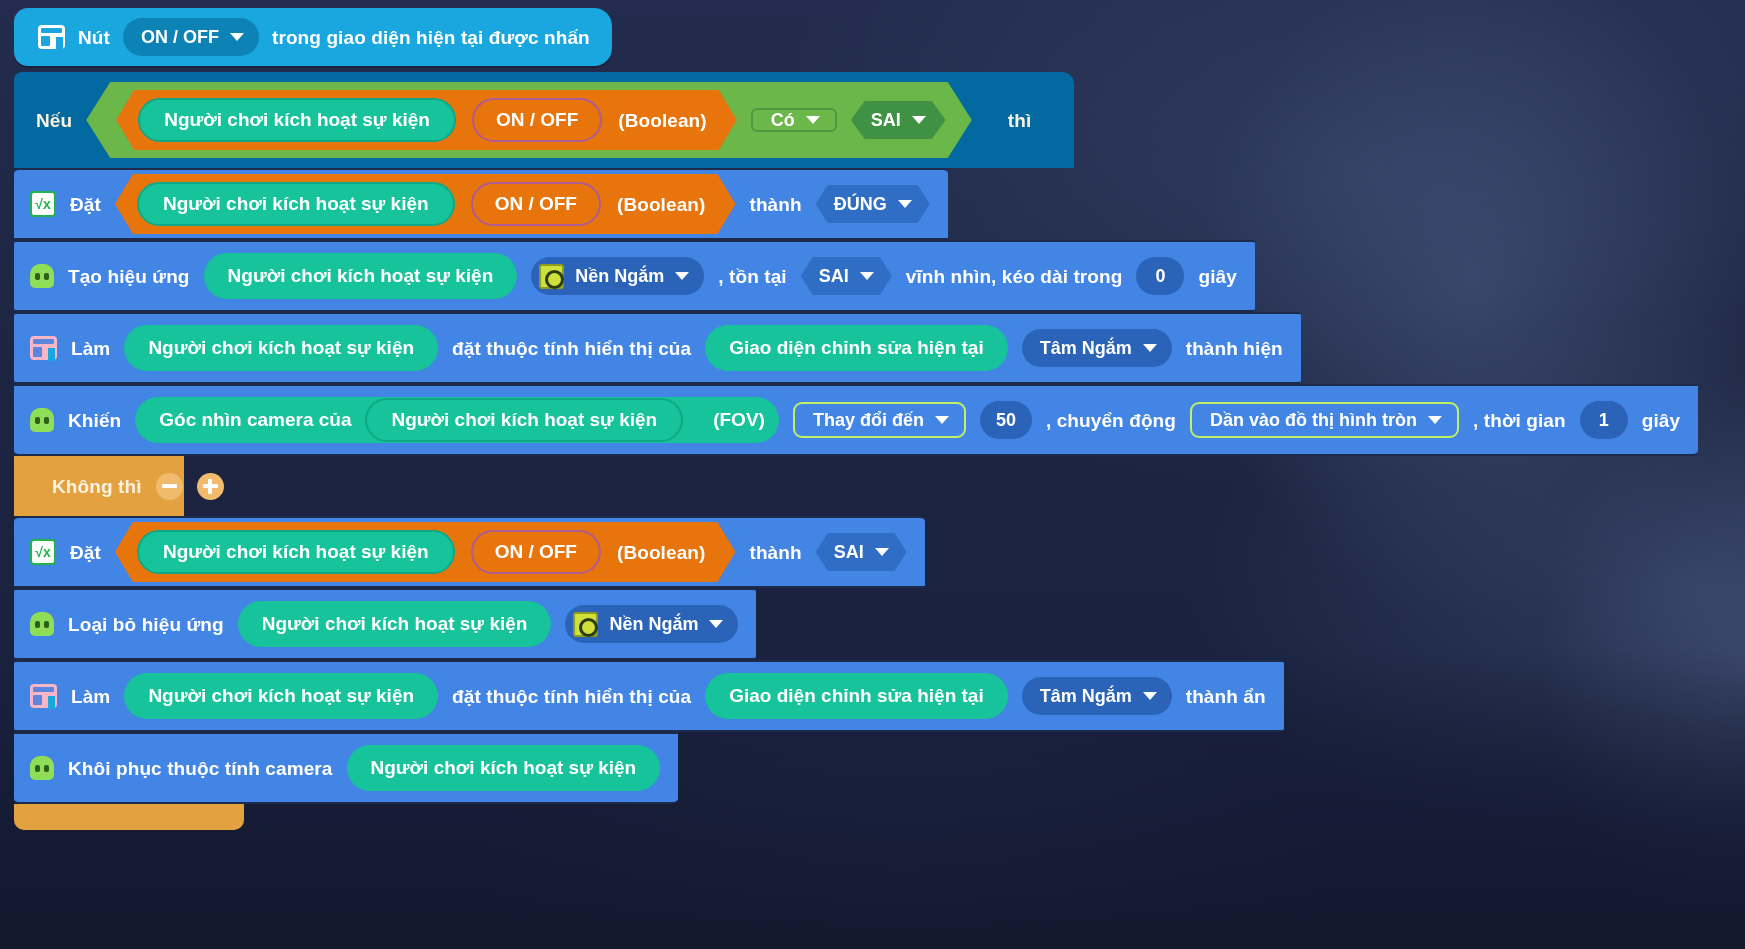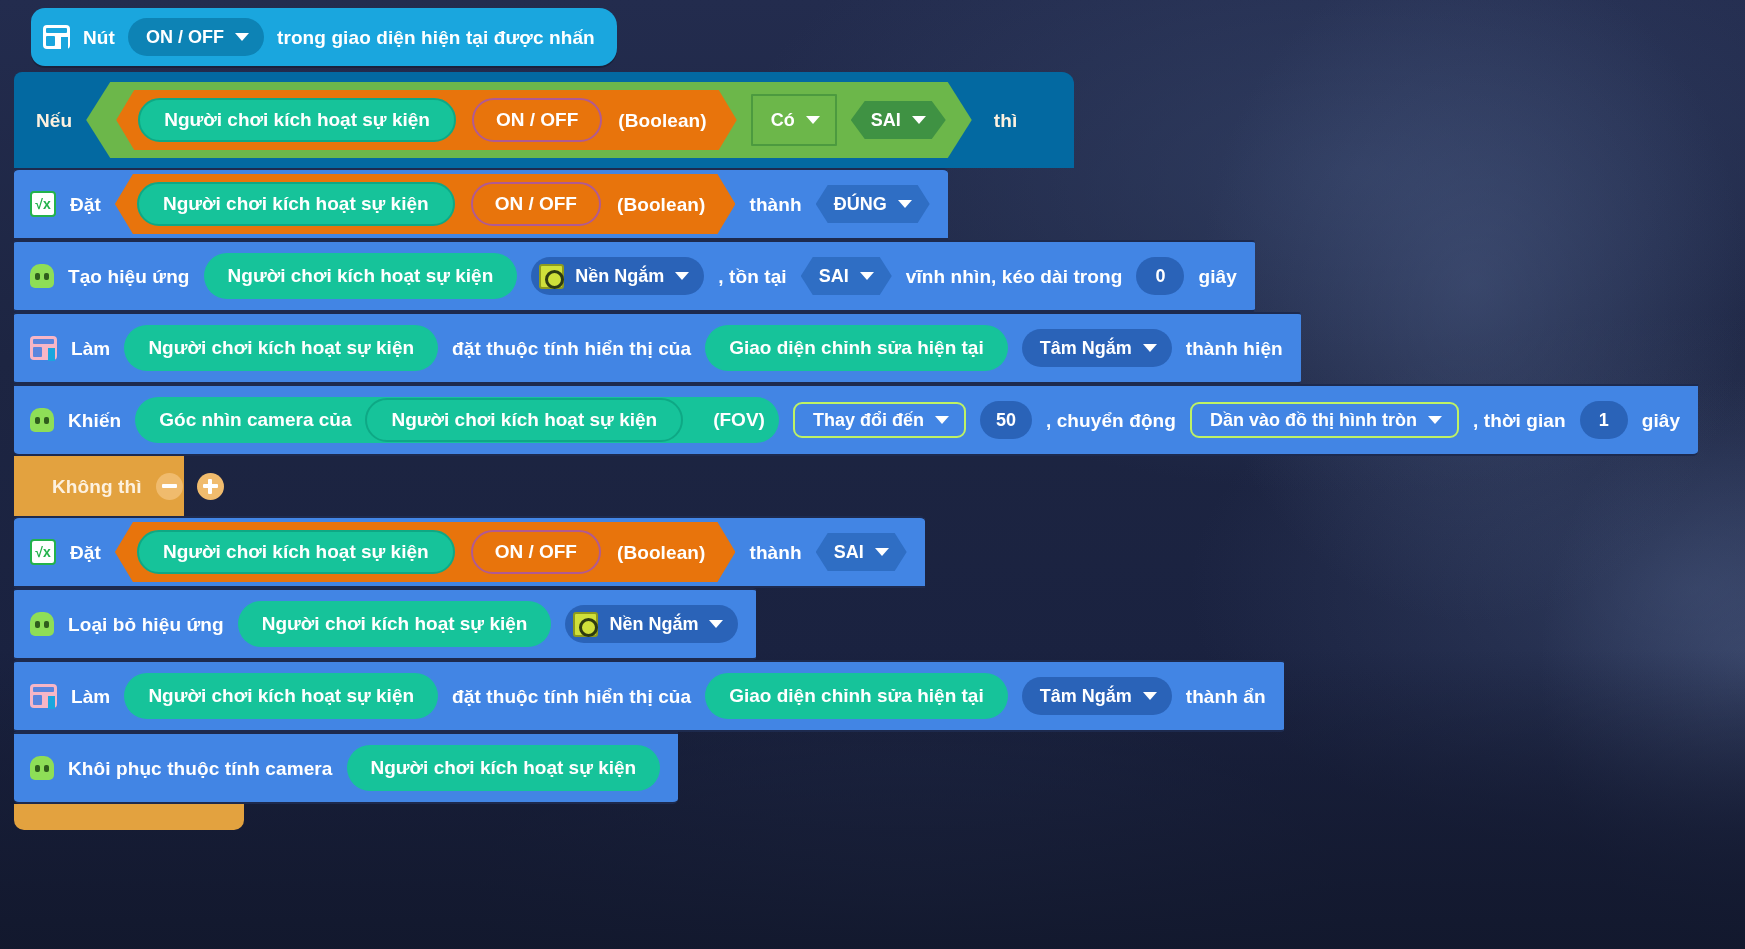--- a/index.html
+++ b/index.html
@@ -63,23 +63,22 @@
   #hat-block {
     position: absolute;
     left: 14px;
     top: 8px;
     height: 58px;
     background: #1aa6de;
     border-radius: 14px 18px 18px 14px;
     display: flex;
     align-items: center;
     gap: 13px;
-    padding: 0 22px 0 12px;
+    padding: 0 22px 0 24px;
     box-shadow: 0 2px 0 rgba(0,0,0,.22);
-    margin-left: 17px;
   }
   .win-icon {
     width: 27px; height: 24px;
     border-radius: 4px;
     background: #ffffff;
     position: relative;
     flex: none;
   }
   .win-icon::before {
     content: "";
@@ -127,22 +126,22 @@
   }
   .dd-green-hex {
     background: #3f9243;
     border-radius: 0;
     clip-path: polygon(14px 0, calc(100% - 14px) 0, 100% 50%, calc(100% - 14px) 100%, 14px 100%, 0 50%);
     padding: 0 20px;
   }
   .dd-outline-green {
     background: transparent;
     border: 2px solid #4c9a3f;
-    border-radius: 1px;
-    height: 52px;
+    border-radius: 6px;
+    height: 24px;
     justify-content: flex-end;
   }
   .dd-outline-blue {
     background: transparent;
     border: 2px solid #bef264;
     border-radius: 9px;
     height: 36px;
   }
   .dd-img {
     background: #2a63b8;
@@ -382,21 +381,21 @@
         <span class="dd dd-outline-green">
           <span class="lbl">Có</span>
           <span class="caret"></span>
         </span>
         <span class="dd dd-green-hex">
           <span class="lbl">SAI</span>
           <span class="caret"></span>
         </span>
       </span>
 
-      <span class="btxt dim" style="margin-left:22px">thì</span>
+      <span class="btxt dim" style="margin-left:36px">thì</span>
     </div>
 
     <div class="row-wrap">
       <div class="c-body"></div>
       <div class="stack">
 
         <div class="stmt first">
           <span class="ic-math">√x</span>
           <span class="btxt">Đặt</span>
           <span class="bool-orange">

